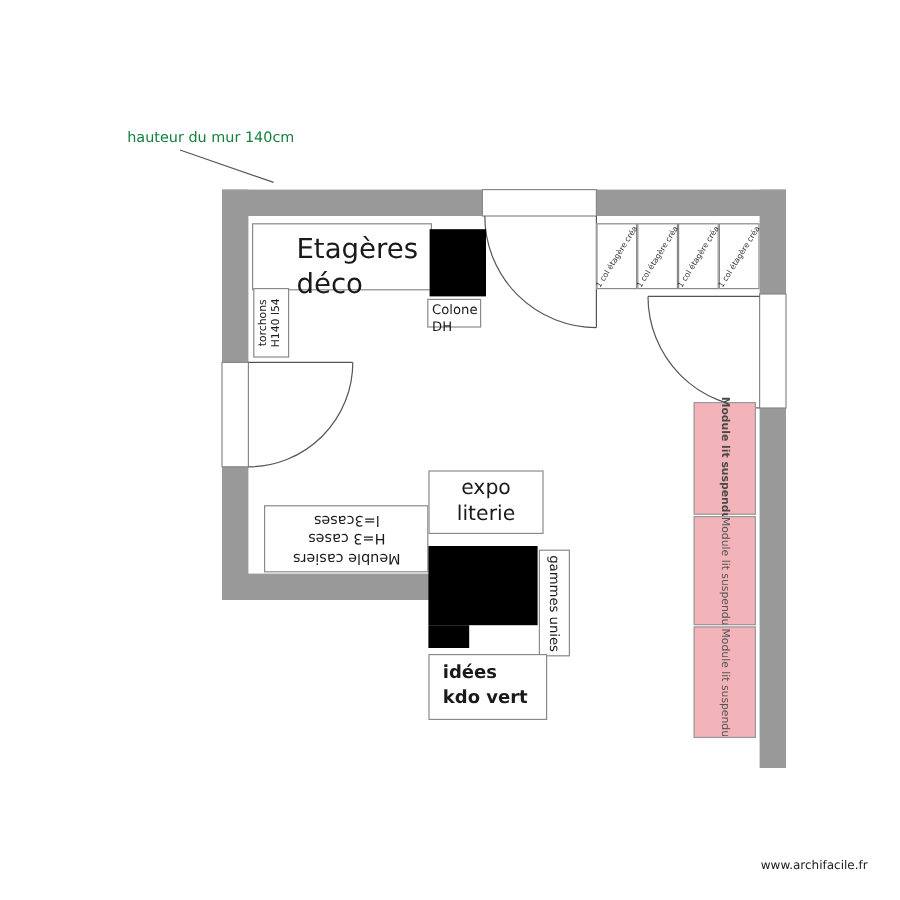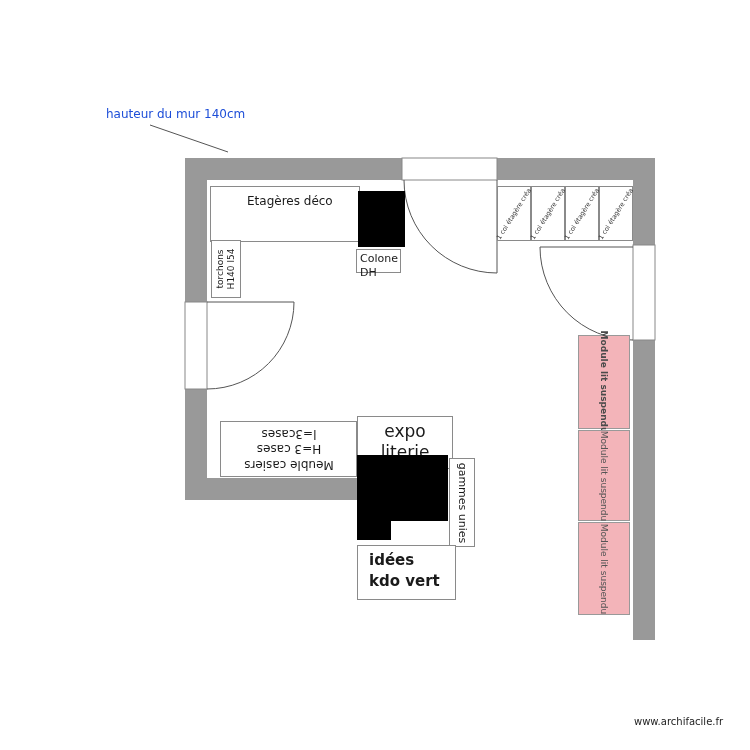--- a/index.html
+++ b/index.html
@@ -15,40 +15,40 @@
   .overlay{position:absolute;left:0;top:0;z-index:2;}
   
   .fbox{position:absolute;background:#ffffff;border:1px solid #8a8a8a;z-index:3;box-sizing:border-box;}
   .blackfill{background:#000000;border:none;}
   .vtext{position:absolute;left:50%;top:50%;white-space:nowrap;text-align:center;}
   .rot-90{transform:translate(-50%,-50%) rotate(-90deg);}
   .rot90{transform:translate(-50%,-50%) rotate(90deg);}
   .rot180{transform:translate(-50%,-50%) rotate(180deg);}
   .rot-58{transform:translate(-50%,-50%) rotate(-58deg);}
   
-  .etageres{left:210px;top:186px;width:150px;height:56px;font-size:12px;line-height:1.25;}
+  .etageres{left:210px;top:186px;width:150px;height:56px;font-size:23px;line-height:1.25;}
   .etageres .inner{width:92px;margin:7px 0 0 36px;}
   .black-col{left:358px;top:191px;width:47px;height:56px;}
   .colone{left:356px;top:249px;width:45px;height:24px;font-size:11px;line-height:1.3;padding:2px 0 0 3px;}
   .torchons{left:211px;top:240px;width:30px;height:58px;font-size:9px;line-height:1.25;}
   .crea{top:186px;width:34px;height:55px;font-size:6.5px;color:#333;}
   .crea1{left:497px;} .crea2{left:531px;} .crea3{left:565px;} .crea4{left:599px;}
   .meuble{left:220px;top:421px;width:137px;height:56px;font-size:12px;line-height:1.3;}
-  .expo{left:357px;top:416px;width:96px;height:53px;font-size:17px;line-height:1.25;}
+  .expo{left:357px;top:392px;width:96px;height:53px;font-size:17px;line-height:1.25;}
   .expo .inner{width:62px;margin:4px auto 0 auto;text-align:center;}
   .blackL1{left:357px;top:455px;width:91px;height:66px;}
   .blackL2{left:357px;top:521px;width:34px;height:19px;}
   .gammes{left:449px;top:458px;width:26px;height:89px;font-size:11px;}
   .idees{left:357px;top:545px;width:99px;height:55px;font-size:15px;line-height:1.4;font-weight:bold;}
   .idees .inner{width:78px;margin:4px 0 0 11px;}
   .module{left:578px;width:52px;background:#f3b4b9;border:1px solid #999;font-size:9px;color:#555;}
   .module1{top:335px;height:94px;} .module1 .vtext{font-weight:bold;color:#4a4a4a;}
   .module2{top:430px;height:91px;}
   .module3{top:522px;height:93px;}
-  .annotation{left:106px;top:107px;font-size:12px;color:#1d4ed8;z-index:4;}
+  .annotation{left:106px;top:107px;font-size:12px;color:#15803d;z-index:4;}
   .watermark{left:634px;top:716px;font-size:10px;color:#222;z-index:4;}
 </style>
 </head>
 <body>
 
 <div class="abs annotation">hauteur du mur 140cm</div>
 
 <div class="wall" style="left:185px;top:158px;width:470px;height:22px;"></div>
 <div class="wall" style="left:185px;top:158px;width:22px;height:342px;"></div>
 <div class="wall" style="left:633px;top:158px;width:22px;height:482px;"></div>

